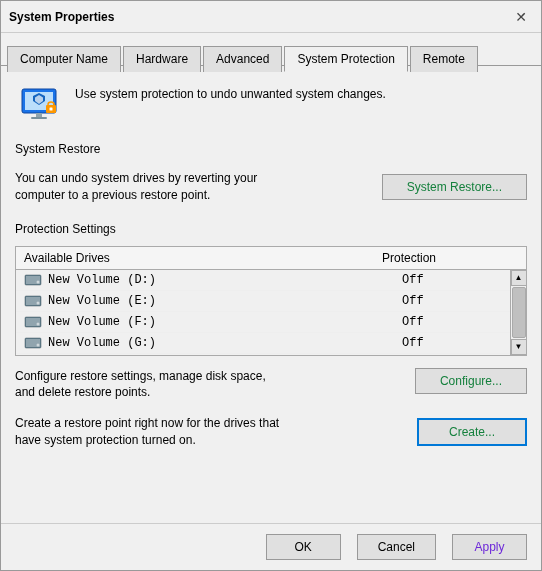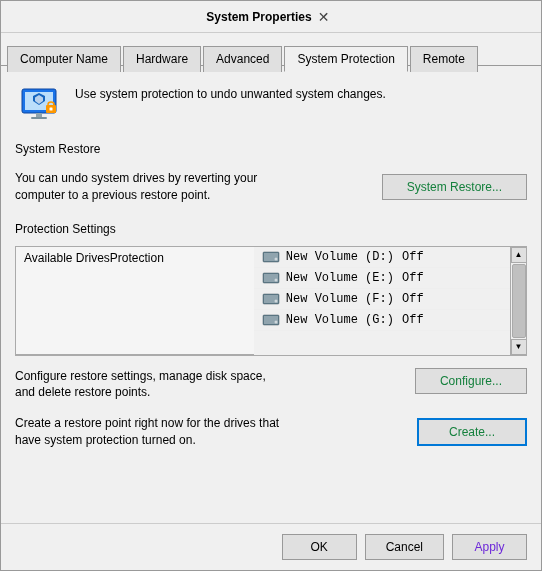--- a/index.html
+++ b/index.html
@@ -21,21 +21,21 @@
       border: 1px solid #999;
       box-shadow: 2px 2px 8px rgba(0,0,0,0.3);
       display: flex;
       flex-direction: column;
     }
     .title-bar {
       background: #f0f0f0;
       height: 32px;
       display: flex;
       align-items: center;
-      justify-content: center;
+      justify-content: space-between;
       padding: 0 8px;
       border-bottom: 1px solid #ccc;
       flex-shrink: 0;
     }
     .title-bar-text {
       font-size: 12px;
       font-weight: 600;
       color: #000;
     }
     .close-btn {
@@ -154,21 +154,21 @@
       flex-direction: column;
       min-height: 0;
     }
     .drives-table-wrapper {
       border: 1px solid #aaa;
       overflow: hidden;
       margin-bottom: 12px;
       flex-shrink: 0;
       height: 110px;
       display: flex;
-      flex-direction: row;
+      flex-direction: column;
     }
     .drives-table-header {
       display: flex;
       background: #f5f5f5;
       border-bottom: 1px solid #aaa;
       padding: 4px 8px;
     }
     .col-drive {
       flex: 1;
       font-size: 12px;
@@ -262,21 +262,21 @@
       font-size: 12px;
       color: #000;
       max-width: 270px;
       line-height: 1.4;
     }
     .bottom-bar {
       border-top: 1px solid #ccc;
       padding: 10px 14px;
       display: flex;
       justify-content: flex-end;
-      gap: 8px;
+      gap: 16px;
       background: #f0f0f0;
       flex-shrink: 0;
     }
     .bottom-btn {
       border: 1px solid #999;
       background: #e0e0e0;
       padding: 5px 20px;
       font-size: 12px;
       cursor: pointer;
       min-width: 75px;

